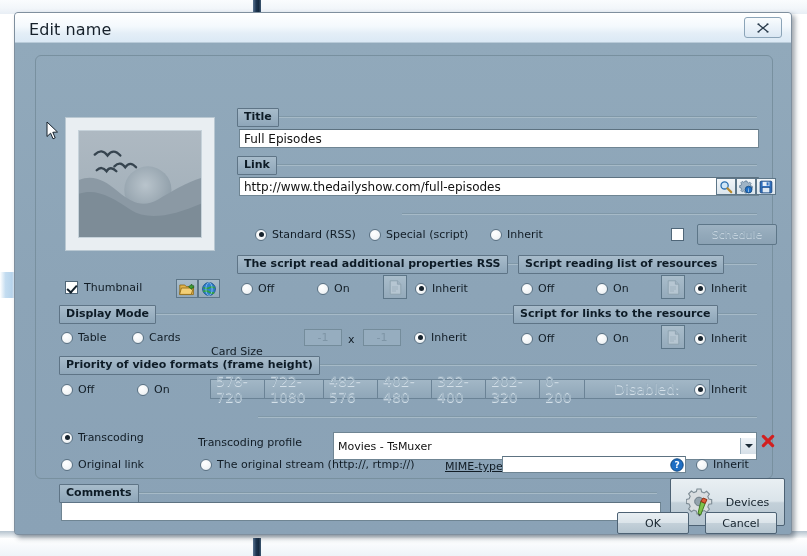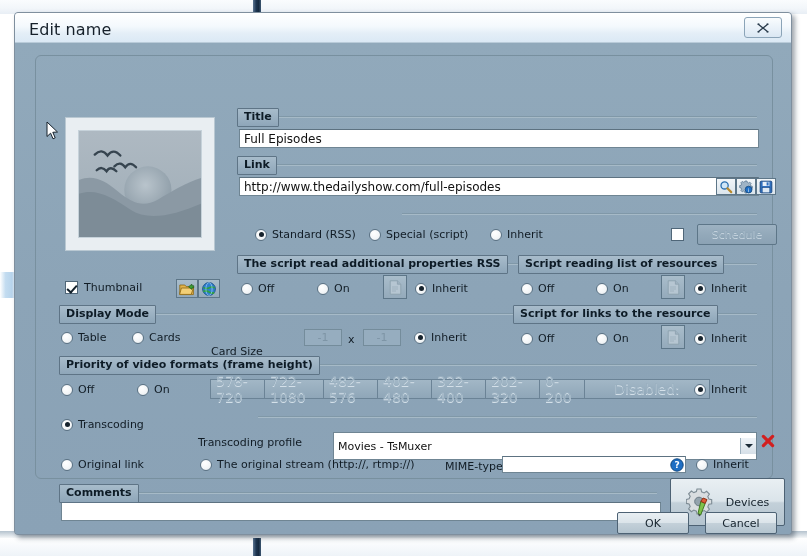--- a/index.html
+++ b/index.html
@@ -437,21 +437,21 @@
       <div class="seg" style="width:124px;">Disabled:</div>
     </div>
 
     <div class="radio on" style="left:679px; top:340px;">
       <span class="dot"></span>
       <span class="lbl">Inherit</span>
     </div>
 
     <div class="grp-line" style="left:243px; top:373px; width:499px;"></div>
 
-    <div class="radio on" style="left:46px; top:375px;">
+    <div class="radio on" style="left:46px; top:388px;">
       <span class="dot"></span>
       <span class="lbl">Transcoding</span>
     </div>
     <div class="stext" style="left:183px; top:393px;">Transcoding profile</div>
 
     <div id="profile-combo">
       <span class="val">Movies - TsMuxer</span>
       <span class="arrow">
         <svg width="8" height="6" viewBox="0 0 8 6">
             <path d="M0 1 L4 5 L8 1 Z" fill="#1a2a36"></path>
@@ -469,21 +469,21 @@
 
     <div class="radio" style="left:46px; top:415px;">
       <span class="dot"></span>
       <span class="lbl">Original link</span>
     </div>
     <div class="radio" style="left:185px; top:415px;">
       <span class="dot"></span>
       <span class="lbl">The original stream (http://, rtmp://)</span>
     </div>
 
-    <div class="stext" style="left:430px; top:417px;">MIME-type</div>
+    <div class="stext" style="left:430px; top:417px;text-decoration:underline;">MIME-type</div>
     <input class="tfield" style="left: 487px; top: 413px; width: 184px; height: 17px;" value="">
     <div style="position:absolute; left:655px; top:415px; width:14px; height:14px; cursor:pointer;">
       <svg width="14" height="14" viewBox="0 0 14 14">
         <circle cx="7" cy="7" r="6.2" fill="#1f6fc4" stroke="#12497f" stroke-width="1"></circle>
         <text x="7" y="10.4" font-size="9" fill="#ffffff" text-anchor="middle" font-family="DejaVu Sans" font-weight="bold">?</text>
       </svg>
     </div>
     <div class="radio" style="left:681px; top:415px;">
       <span class="dot"></span>
       <span class="lbl">Inherit</span>

